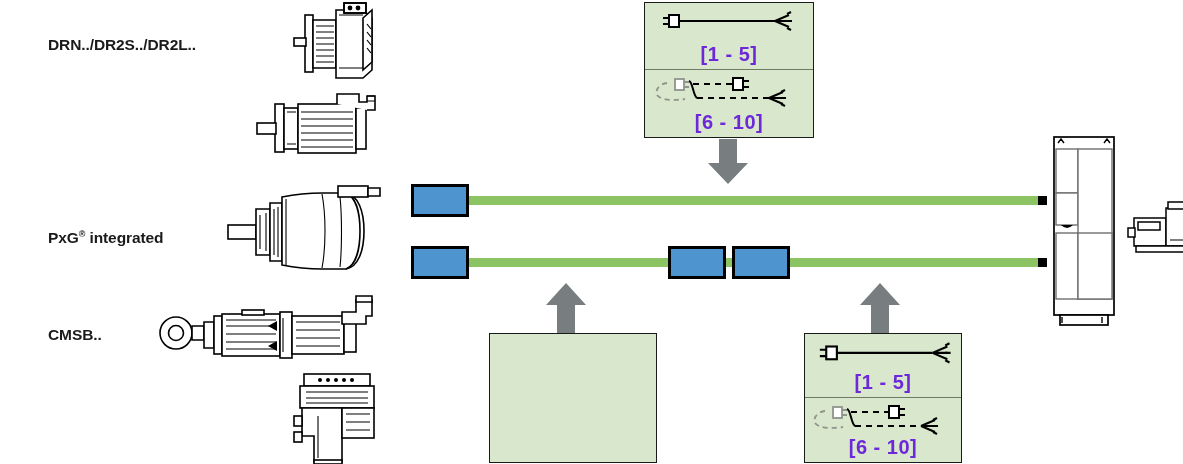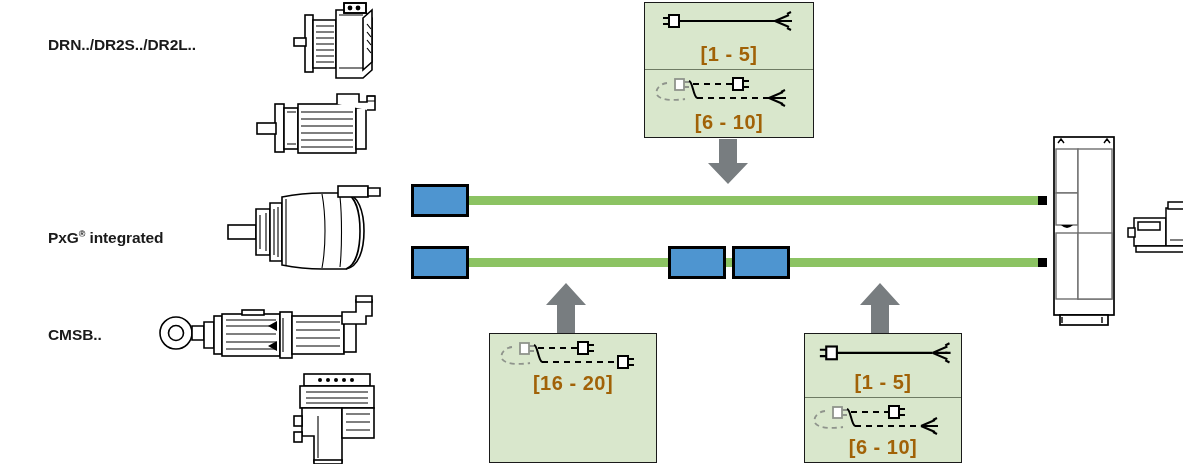--- a/index.html
+++ b/index.html
@@ -14,21 +14,21 @@
 
   
   .prod-img{position:absolute;}
 
   
   .legend-box{position:absolute;background:#d9e7cc;border:1.6px solid #1a1a1a;
               box-sizing:border-box;}
   .legend-half{position:relative;width:100%;height:50%;box-sizing:border-box;}
   .legend-half.top{border-bottom:1.4px solid #6e7b63;}
   .legend-range{position:absolute;left:0;right:0;bottom:3px;text-align:center;
-                font-size:20px;font-weight:700;color:#a16207;letter-spacing:0.5px;}
+                font-size:20px;font-weight:700;color:#6d28d9;letter-spacing:0.5px;}
   .legend-sym{position:absolute;left:0;right:0;top:4px;height:34px;}
 
   
   .arrow{position:absolute;}
 
   
   .cable{position:absolute;background:#8cc363;height:9px;}
   .blue-box{position:absolute;background:#4e95d0;border:3.4px solid #000000;
             box-sizing:border-box;}
   .term{position:absolute;background:#000000;width:9px;height:9px;}
@@ -227,47 +227,20 @@
     <path d="M24 0 L44 22 h-11 v28 h-18 v-28 h-11 z" fill="#787d80"></path>
   </svg>
 
   <svg class="arrow" style="left:812px;top:283px" width="48" height="50" viewBox="0 0 48 50">
     <path d="M24 0 L44 22 h-11 v28 h-18 v-28 h-11 z" fill="#787d80"></path>
   </svg>
 
   <div class="legend-box" style="left:445px;top:333px;width:168px;height:130px">
 
 
-    <div class="legend-half">
-      <svg class="legend-sym" viewBox="0 0 168 34" preserveAspectRatio="xMidYMid meet">
-        <g stroke="#8f948c" fill="none" stroke-width="1.8" stroke-dasharray="5 4">
-          <path d="M22 9 C14 10, 10 16, 12 21 C15 26, 28 27, 40 25"></path>
-        </g>
-        <g stroke="#8f948c" fill="#ffffff" stroke-width="1.8">
-          <rect x="30" y="5" width="9" height="11"></rect>
-          <path d="M39 8 h5 M39 13 h5"></path>
-        </g>
-        <g stroke="#000000" fill="none" stroke-width="2" stroke-dasharray="6 5">
-          <path d="M48 10 h40"></path>
-          <path d="M52 24 h76"></path>
-        </g>
-        <g stroke="#000000" fill="none" stroke-width="2">
-          <path d="M44 7 C48 8, 48 22, 52 24"></path>
-        </g>
-        <g stroke="#000000" fill="#ffffff" stroke-width="2">
-          <rect x="88" y="4" width="10" height="12"></rect>
-          <rect x="128" y="18" width="10" height="12"></rect>
-        </g>
-        <g stroke="#000000" stroke-width="2">
-          <path d="M98 7 h6 M98 13 h6"></path>
-          <path d="M138 21 h6 M138 27 h6"></path>
-        </g>
-      </svg>
-      <div class="legend-range">[16 - 20]</div>
-    </div>
   </div>
 
   <div class="legend-box" style="left:760px;top:333px;width:158px;height:130px">
 
     <div class="legend-half top">
       <svg class="legend-sym" viewBox="0 0 158 32" preserveAspectRatio="xMidYMid meet">
         <g stroke="#000000" fill="none" stroke-width="2">
           <path d="M30 14 h90"></path>
           <path d="M120 14 l14 -6 M120 14 l14 0 M120 14 l14 6"></path>
           <path d="M132 7 l4 -2 M132 14 l5 0 M132 21 l4 2"></path>

